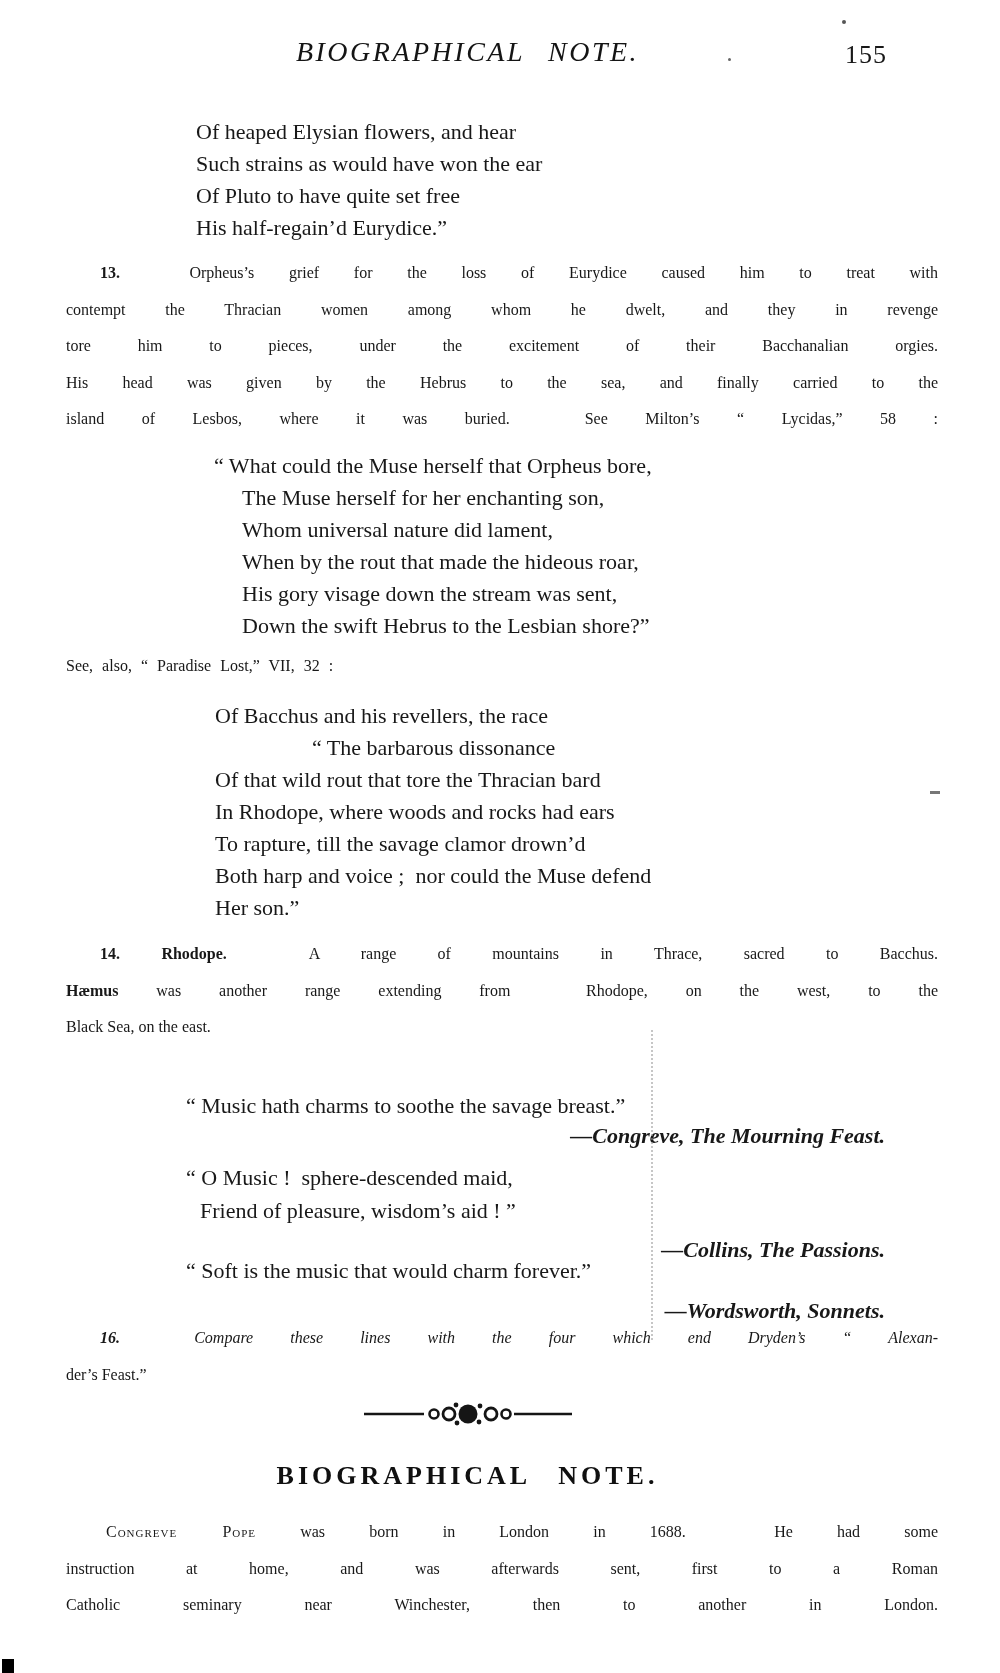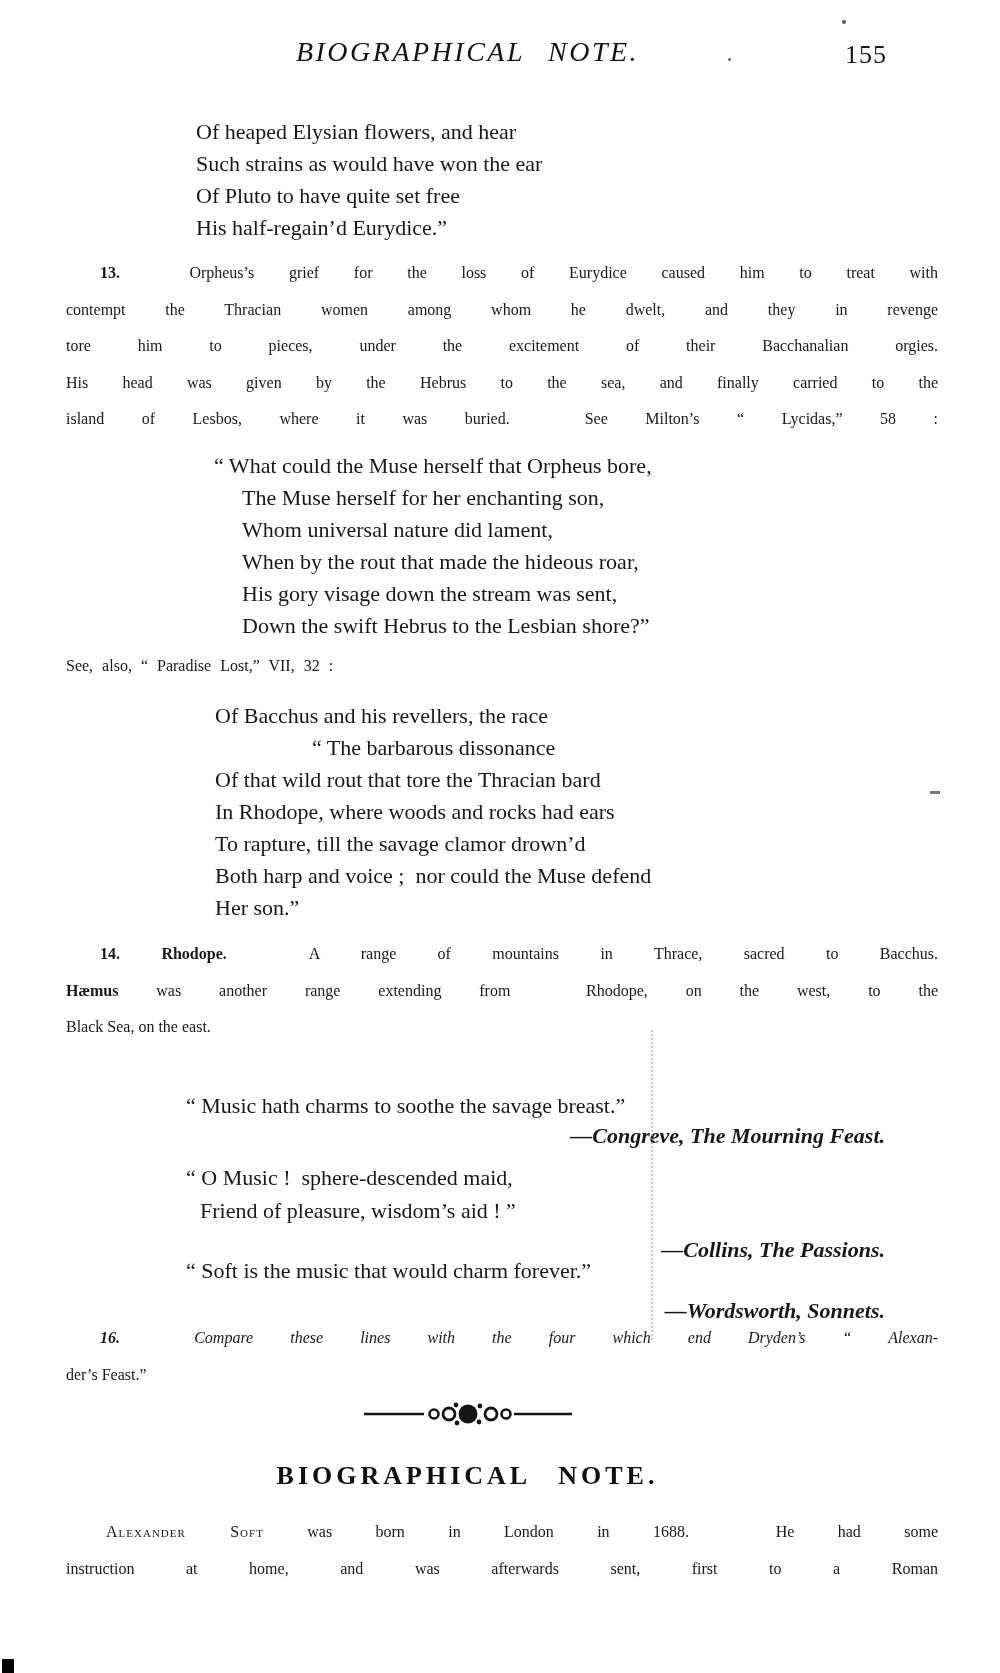--- a/index.html
+++ b/index.html
@@ -116,22 +116,23 @@
       <circle cx="117" cy="22" r="2.4" fill="#151515"></circle>
       <circle cx="129" cy="14" r="6" fill="none" stroke="#151515" stroke-width="2.8"></circle>
       <circle cx="144" cy="14" r="4.5" fill="none" stroke="#151515" stroke-width="2.6"></circle>
       <line x1="152" y1="14" x2="210" y2="14" stroke="#151515" stroke-width="2.4"></line>
     </svg>
   </div>
 
   <div class="abs section-heading" style="top:1461px;left:0;width:935px;">BIOGRAPHICAL NOTE.</div>
 
   <div class="abs body-text justify-all" style="top:1514px;left:33px;width:872px;">
-      <div class="line j" style="padding-left: 40px;"><span class="sc">Alexander Soft</span><span> was born in London in 1688.  He had some</span></div>
+      <div class="line j" style="padding-left: 40px;"><span class="sc">Congreve Pope</span><span> was born in London in 1688.  He had some</span></div>
       <div class="line j"><span>instruction at home, and was afterwards sent, first to a Roman</span></div>
+      <div class="line j"><span>Catholic seminary near Winchester, then to another in London.</span></div>
     </div>
 
   <div class="artifact" style="top:20px;left:842px;width:4px;height:4px;background:#555;border-radius:50%;"></div>
   <div class="artifact" style="top:58px;left:728px;width:3px;height:3px;background:#666;border-radius:50%;"></div>
   <div class="artifact" style="top:1030px;left:651px;height:310px;width:0;border-left:2px dotted #999;opacity:.55;"></div>
   <div class="artifact" style="top:791px;left:930px;width:10px;height:3px;background:#777;"></div>
   <div class="artifact" style="top:1659px;left:2px;width:12px;height:14px;background:#000;"></div>
 
 </div>
 

